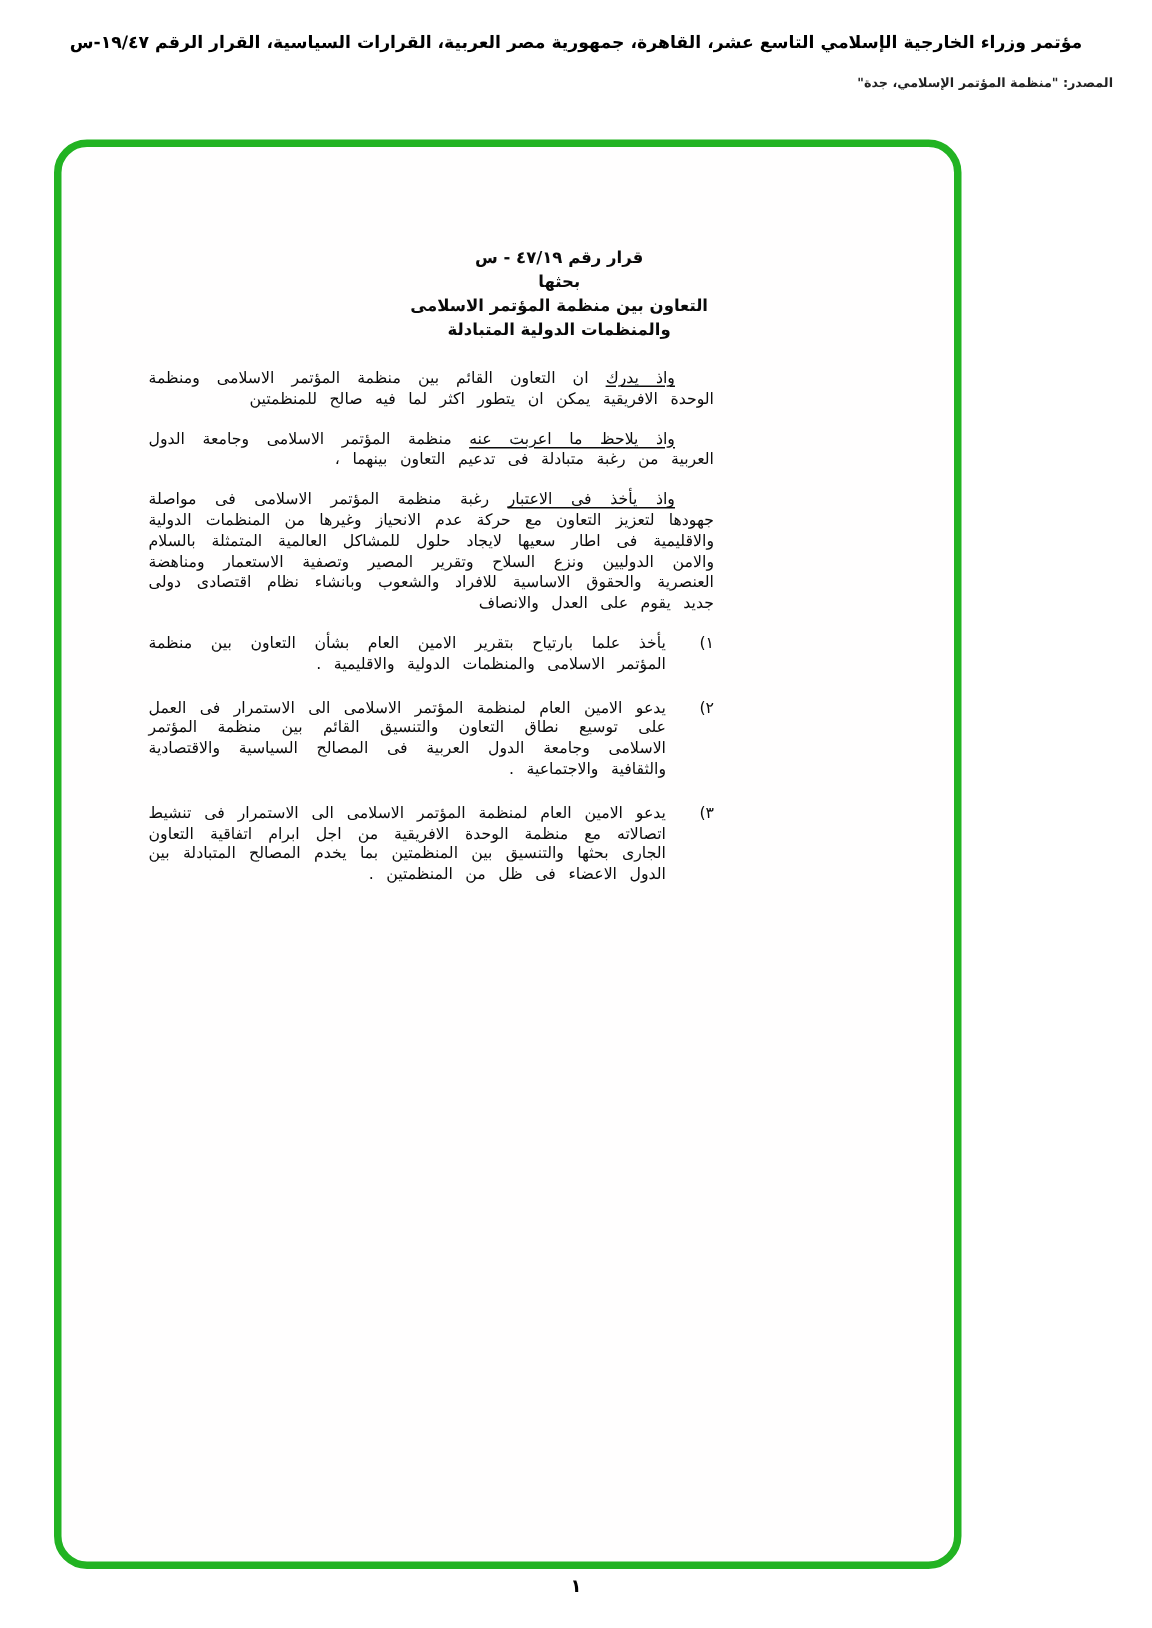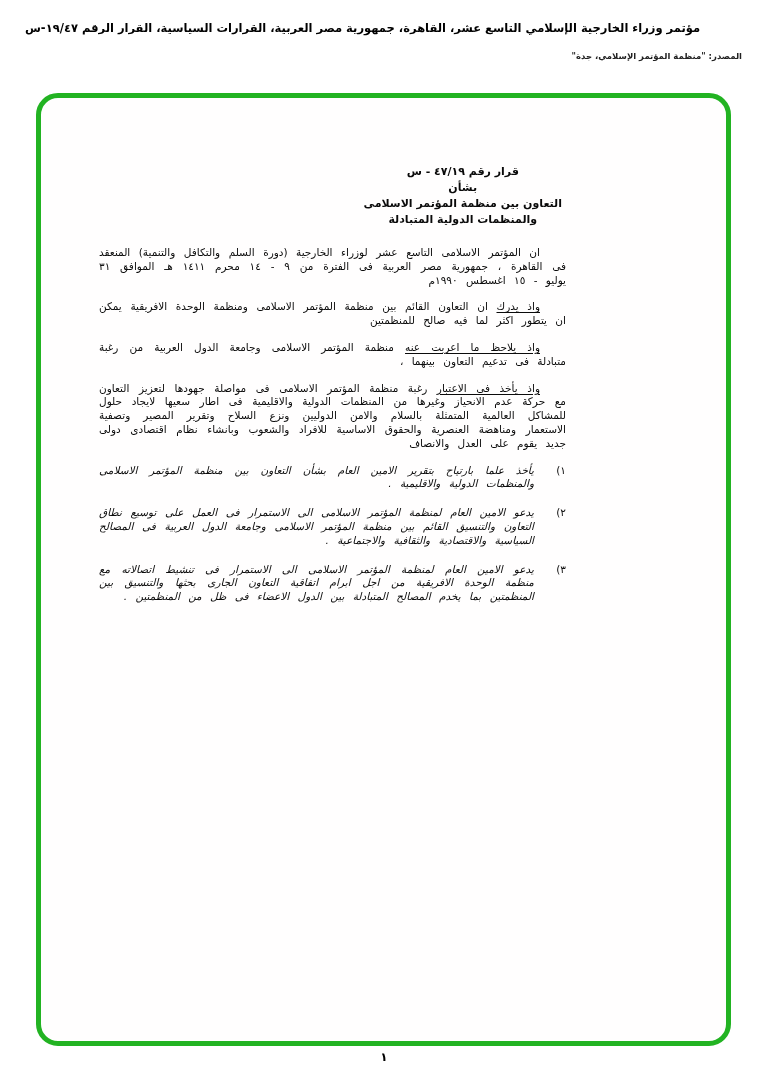--- a/index.html
+++ b/index.html
@@ -7,30 +7,30 @@
   body {
     background:#ffffff;
     position:relative;
     font-family:"DejaVu Sans", sans-serif;
     direction:rtl;
     color:#000;
     overflow:hidden;
   }
   .header-title {
     position:absolute; top:21px; right:25px; left:25px;
-    font-size:11.5px; font-weight:bold; text-align:left;
+    font-size:11.5px; font-weight:bold; text-align:center;
     line-height:15px; letter-spacing:0.2px;
   }
   .source-line {
     position:absolute; top:51px; right:26px;
     font-size:8.5px; font-weight:bold; color:#222;
   }
   .frame {
     position:absolute; top:93px; left:36px;
-    width:695px; height:953px;
+    width:605px; height:953px;
     border:5px solid #22b322;
     border-radius:22px;
     background:#fffefe;
     padding:66px 160px 0 58px;
     overflow:hidden;
   }
   .title-block {
     width:max-content;
     margin:0 4px 18px auto;
     text-align:center;
@@ -49,42 +49,41 @@
   }
   .para .u-lead { text-decoration:underline; text-underline-offset:2px; }
   .items { margin-top:6px; }
   .item {
     display:flex; gap:10px;
     margin-bottom:15px;
     font-size:10.5px; line-height:13.8px;
     color:#0b0b0b;
   }
   .item-num { flex:0 0 22px; }
-  .item-text { flex:1; text-align:justify; text-align-last:right; word-spacing:5px;font-style:italic; }
+  .item-text { flex:1; text-align:justify; text-align-last:right; word-spacing:5px; }
   .page-number {
     position:absolute; top:1050px; left:0; right:0;
     text-align:center; font-size:12px; font-weight:bold;
   }
 </style>
 </head>
 <body>
 
 <div class="header-title">مؤتمر وزراء الخارجية الإسلامي التاسع عشر، القاهرة، جمهورية مصر العربية، القرارات السياسية، القرار الرقم ١٩/٤٧-س</div>
 
 <div class="source-line">المصدر:  "منظمة المؤتمر الإسلامي، جدة"</div>
 
 <div class="frame">
   <div class="title-block">
       <div class="title-line">قرار رقم ٤٧/١٩ - س</div>
-      <div class="title-line">بشأن</div>
+      <div class="title-line">بحثها</div>
       <div class="title-line u">التعاون بين منظمة المؤتمر الاسلامى</div>
       <div class="title-line u">والمنظمات الدولية المتبادلة</div>
     </div>
   <div class="paras">
-      <p class="para">ان المؤتمر الاسلامى التاسع عشر لوزراء الخارجية (دورة السلم والتكافل والتنمية) المنعقد فى القاهرة ، جمهورية مصر العربية فى الفترة من ٩ - ١٤ محرم ١٤١١ هـ الموافق ٣١ يوليو - ١٥ اغسطس ١٩٩٠م</p>
       <p class="para"><span class="u-lead">واذ يدرك</span> ان التعاون القائم بين منظمة المؤتمر الاسلامى ومنظمة الوحدة الافريقية يمكن ان يتطور اكثر لما فيه صالح للمنظمتين</p>
       <p class="para"><span class="u-lead">واذ يلاحظ ما اعربت عنه</span> منظمة المؤتمر الاسلامى وجامعة الدول العربية من رغبة متبادلة فى تدعيم التعاون بينهما ،</p>
       <p class="para"><span class="u-lead">واذ يأخذ فى الاعتبار</span> رغبة منظمة المؤتمر الاسلامى فى مواصلة جهودها لتعزيز التعاون مع حركة عدم الانحياز وغيرها من المنظمات الدولية والاقليمية فى اطار سعيها لايجاد حلول للمشاكل العالمية المتمثلة بالسلام والامن الدوليين ونزع السلاح وتقرير المصير وتصفية الاستعمار ومناهضة العنصرية والحقوق الاساسية للافراد والشعوب وبانشاء نظام اقتصادى دولى جديد يقوم على العدل والانصاف</p>
     </div>
   <div class="items">
       <div class="item">
         <span class="item-num">١)</span>
         <span class="item-text">يأخذ علما بارتياح بتقرير الامين العام بشأن التعاون بين منظمة المؤتمر الاسلامى والمنظمات الدولية والاقليمية .</span>
       </div>
       <div class="item">

